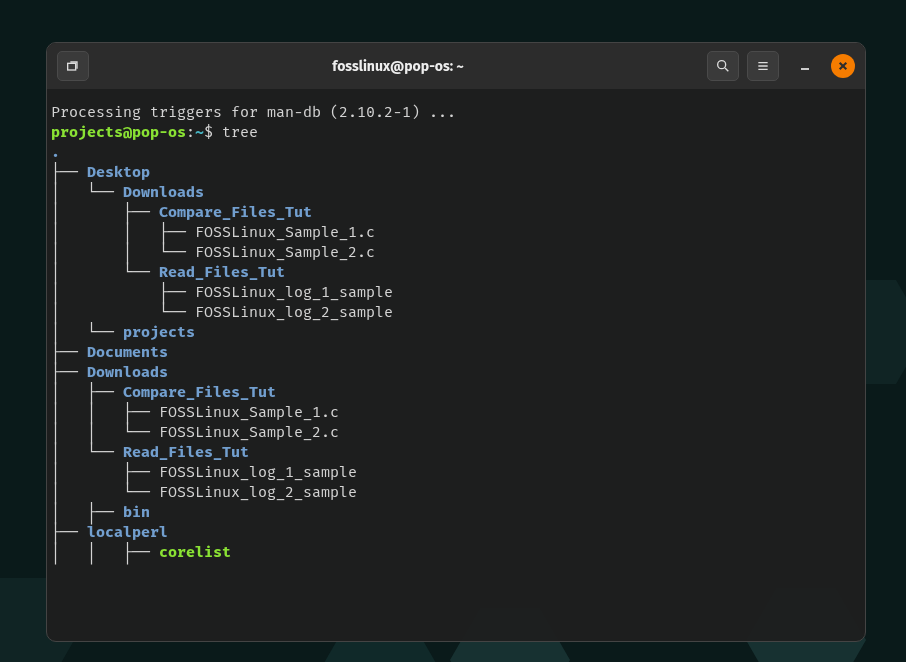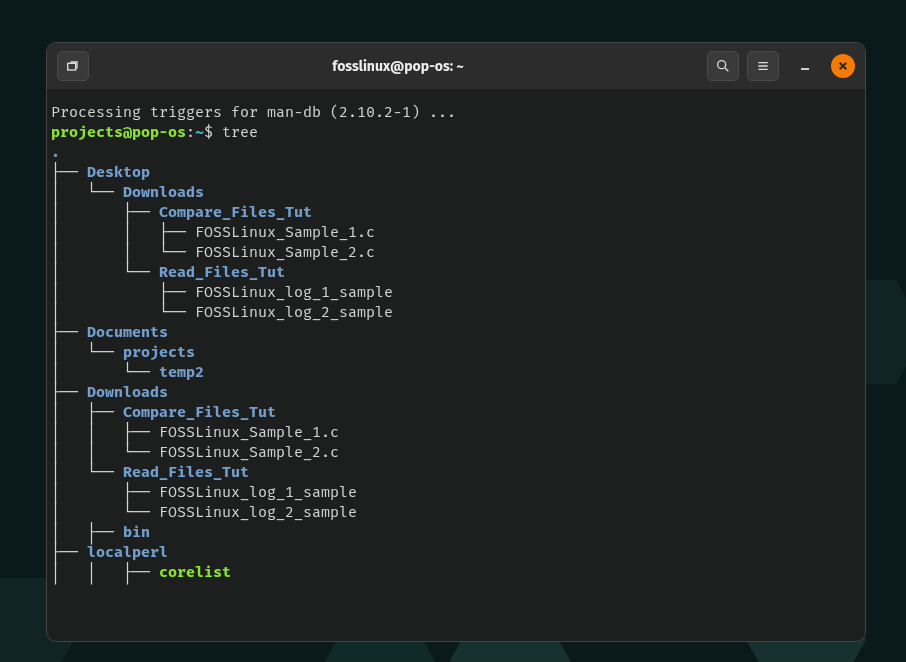--- a/index.html
+++ b/index.html
@@ -163,23 +163,22 @@
     <div class="line dirblue">.</div>
     <div id="tree-container">
         <div class="line"><span class="white">├── </span><span class="dirblue">Desktop</span></div>
         <div class="line"><span class="white">│   └── </span><span class="dirblue">Downloads</span></div>
         <div class="line"><span class="white">│       ├── </span><span class="dirblue">Compare_Files_Tut</span></div>
         <div class="line"><span class="white">│       │   ├── </span><span class="white">FOSSLinux_Sample_1.c</span></div>
         <div class="line"><span class="white">│       │   └── </span><span class="white">FOSSLinux_Sample_2.c</span></div>
         <div class="line"><span class="white">│       └── </span><span class="dirblue">Read_Files_Tut</span></div>
         <div class="line"><span class="white">│           ├── </span><span class="white">FOSSLinux_log_1_sample</span></div>
         <div class="line"><span class="white">│           └── </span><span class="white">FOSSLinux_log_2_sample</span></div>
+        <div class="line"><span class="white">│   └── </span><span class="dirblue">projects</span></div>
         <div class="line"><span class="white">├── </span><span class="dirblue">Documents</span></div>
-        <div class="line"><span class="white">│   └── </span><span class="dirblue">projects</span></div>
-        <div class="line"><span class="white">│       └── </span><span class="dirblue">temp2</span></div>
         <div class="line"><span class="white">├── </span><span class="dirblue">Downloads</span></div>
         <div class="line"><span class="white">│   ├── </span><span class="dirblue">Compare_Files_Tut</span></div>
         <div class="line"><span class="white">│   │   ├── </span><span class="white">FOSSLinux_Sample_1.c</span></div>
         <div class="line"><span class="white">│   │   └── </span><span class="white">FOSSLinux_Sample_2.c</span></div>
         <div class="line"><span class="white">│   └── </span><span class="dirblue">Read_Files_Tut</span></div>
         <div class="line"><span class="white">│       ├── </span><span class="white">FOSSLinux_log_1_sample</span></div>
         <div class="line"><span class="white">│       └── </span><span class="white">FOSSLinux_log_2_sample</span></div>
         <div class="line"><span class="white">│   ├── </span><span class="dirblue">bin</span></div>
         <div class="line"><span class="white">├── </span><span class="dirblue">localperl</span></div>
         <div class="line"><span class="white">│   │   ├── </span><span class="execgreen">corelist</span></div>

